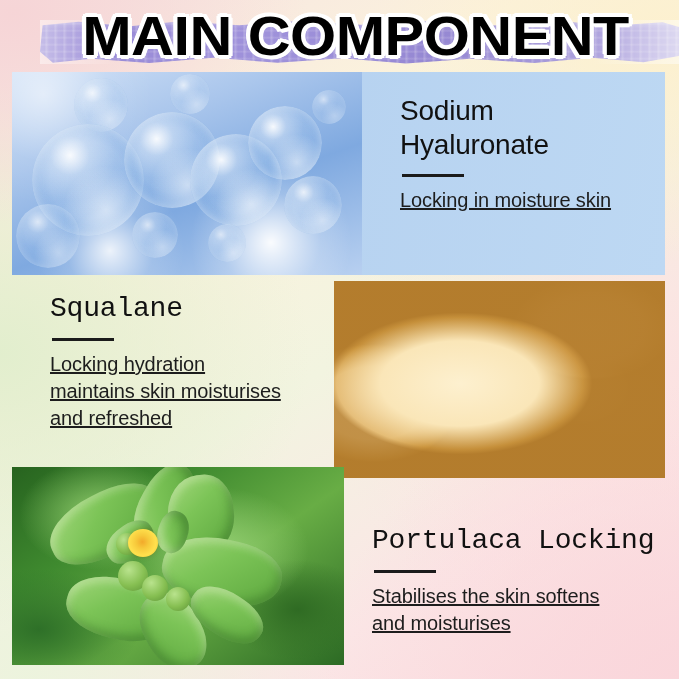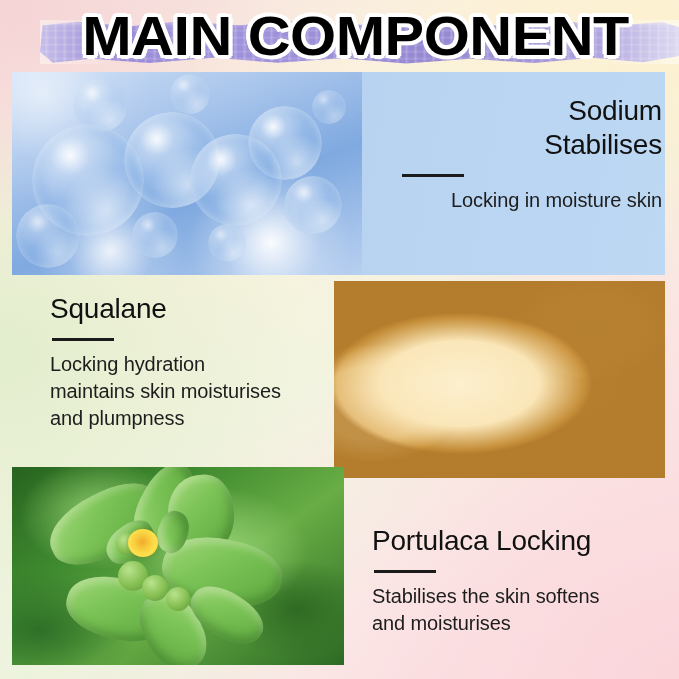--- a/index.html
+++ b/index.html
@@ -95,21 +95,20 @@
       -3px  3px 0 #ffffff,  3px  3px 0 #ffffff,
       -3px  0px 0 #ffffff,  3px  0px 0 #ffffff,
        0px -3px 0 #ffffff,  0px  3px 0 #ffffff,
       -4px -1px 0 #ffffff,  4px  1px 0 #ffffff,
       -1px -4px 0 #ffffff,  1px  4px 0 #ffffff;
   }
 
   
   .panel {
     position: absolute;
-    text-align: right;
   }
 
   
   .panel-1 {
     left: 12px;
     top: 72px;
     width: 653px;
     height: 203px;
     background: linear-gradient(100deg, #bcd6f2 0%, #b6d2f0 42%, #bdd8f3 100%);
   }
@@ -251,34 +250,35 @@
   .heading {
     font-family: "Liberation Sans", sans-serif;
     font-size: 28px;
     line-height: 34px;
     font-weight: normal;
     color: #111111;
     margin: 0;
     letter-spacing: -0.2px;
   }
   .panel-2-text .heading,
-  .panel-3-text .heading { font-size: 28px; }
+  .panel-3-text .heading { font-size: 28px; font-family: Liberation Mono, monospace; }
   .divider {
     width: 62px;
     height: 3px;
     background: #1b1b1b;
     margin: 12px 0 10px 2px;
   }
   .body-text {
     font-family: "Liberation Sans", sans-serif;
     font-size: 20px;
     line-height: 27px;
     color: #1d1d1d;
     margin: 0;
     letter-spacing: -0.1px;
+    text-decoration: underline;
   }
 </style>
 </head>
 <body>
 
 <div class="poster">
 
   <div class="header">
     <div class="brush"></div>
     <div class="brush-streaks"></div>
@@ -297,38 +297,38 @@
       <span class="bub b4"></span>
       <span class="bub b7"></span>
       <span class="bub b8"></span>
       <span class="bub b9"></span>
       <span class="bub b11"></span>
     </div>
 
     <div class="text-block">
       <h2 class="heading">
         <span>Sodium</span><br>
-        <span>Stabilises</span>
+        <span>Hyaluronate</span>
       </h2>
       <div class="divider"></div>
       <p class="body-text">
         <span>Locking in moisture skin</span><br>
       </p>
     </div>
   </div>
 
   <div class="img-oil"></div>
 
   <div class="text-block panel-2-text">
     <h2 class="heading">Squalane</h2>
     <div class="divider"></div>
     <p class="body-text">
       <span>Locking hydration</span><br>
       <span>maintains skin moisturises</span><br>
-      <span>and plumpness</span>
+      <span>and refreshed</span>
     </p>
   </div>
 
   <div class="img-plant">
     <span class="leaf l1"></span>
     <span class="leaf l2"></span>
     <span class="leaf l3"></span>
     <span class="leaf l4"></span>
     <span class="leaf l5"></span>
     <span class="leaf l6"></span>

